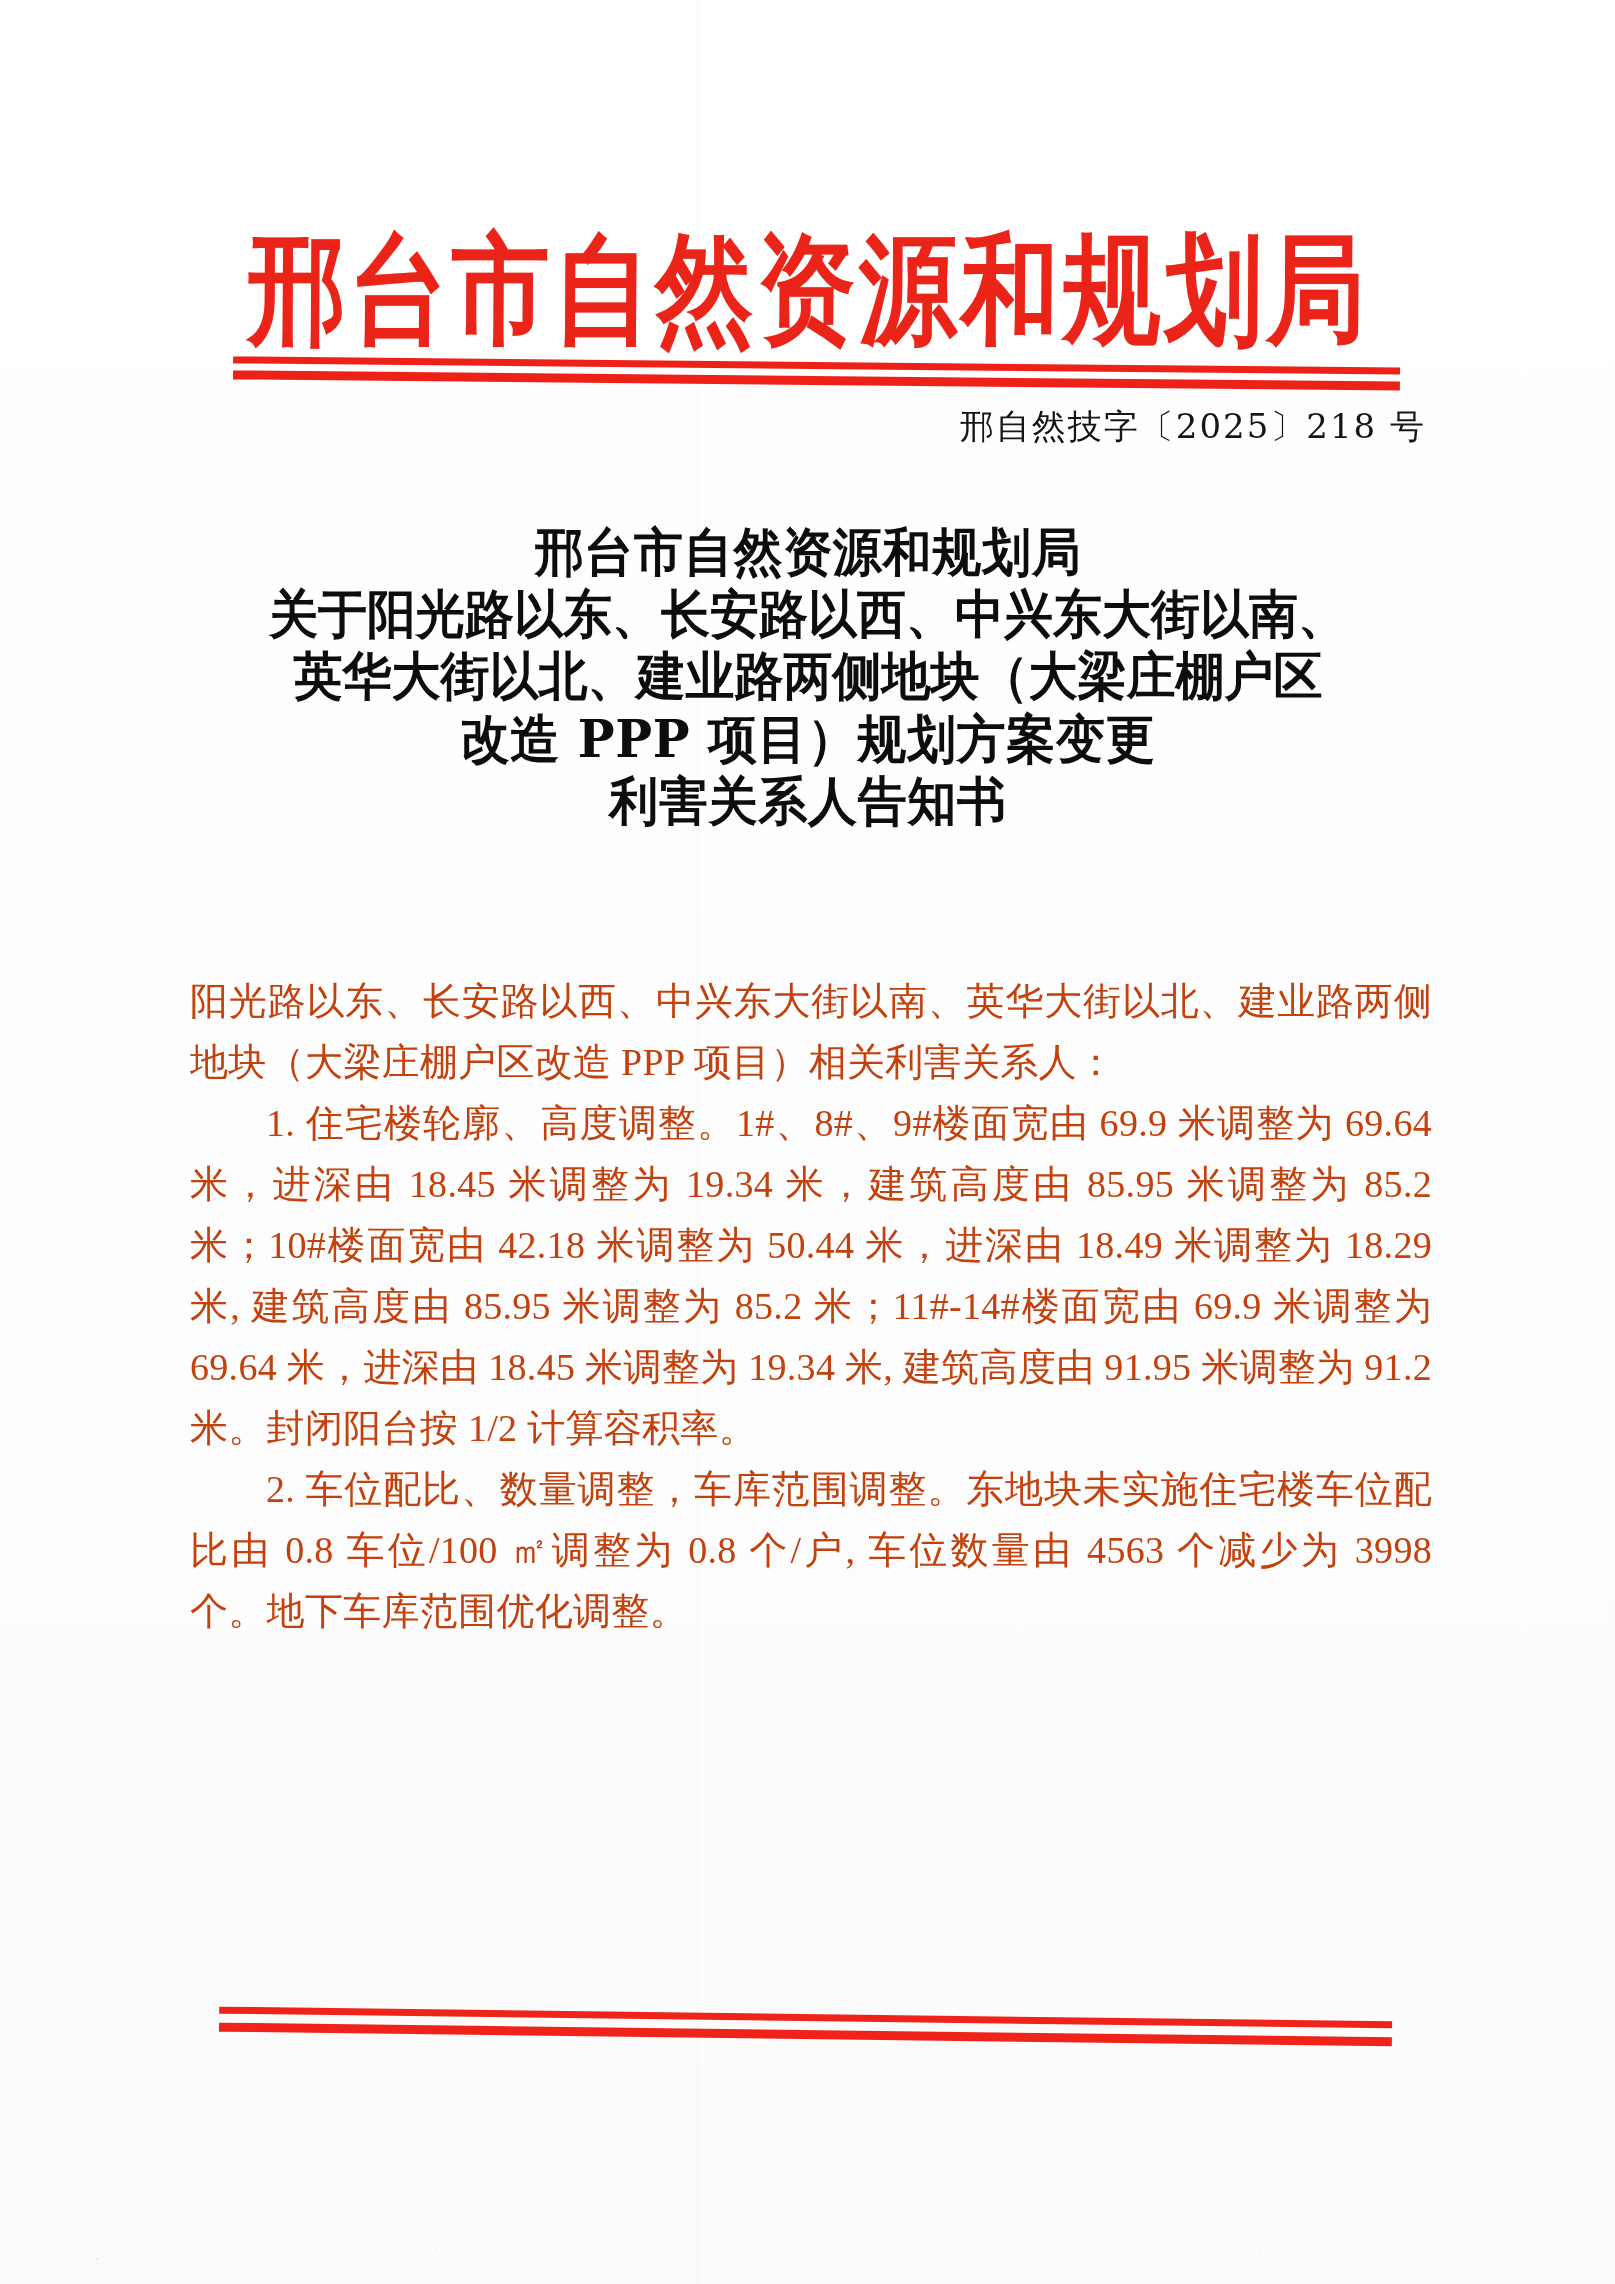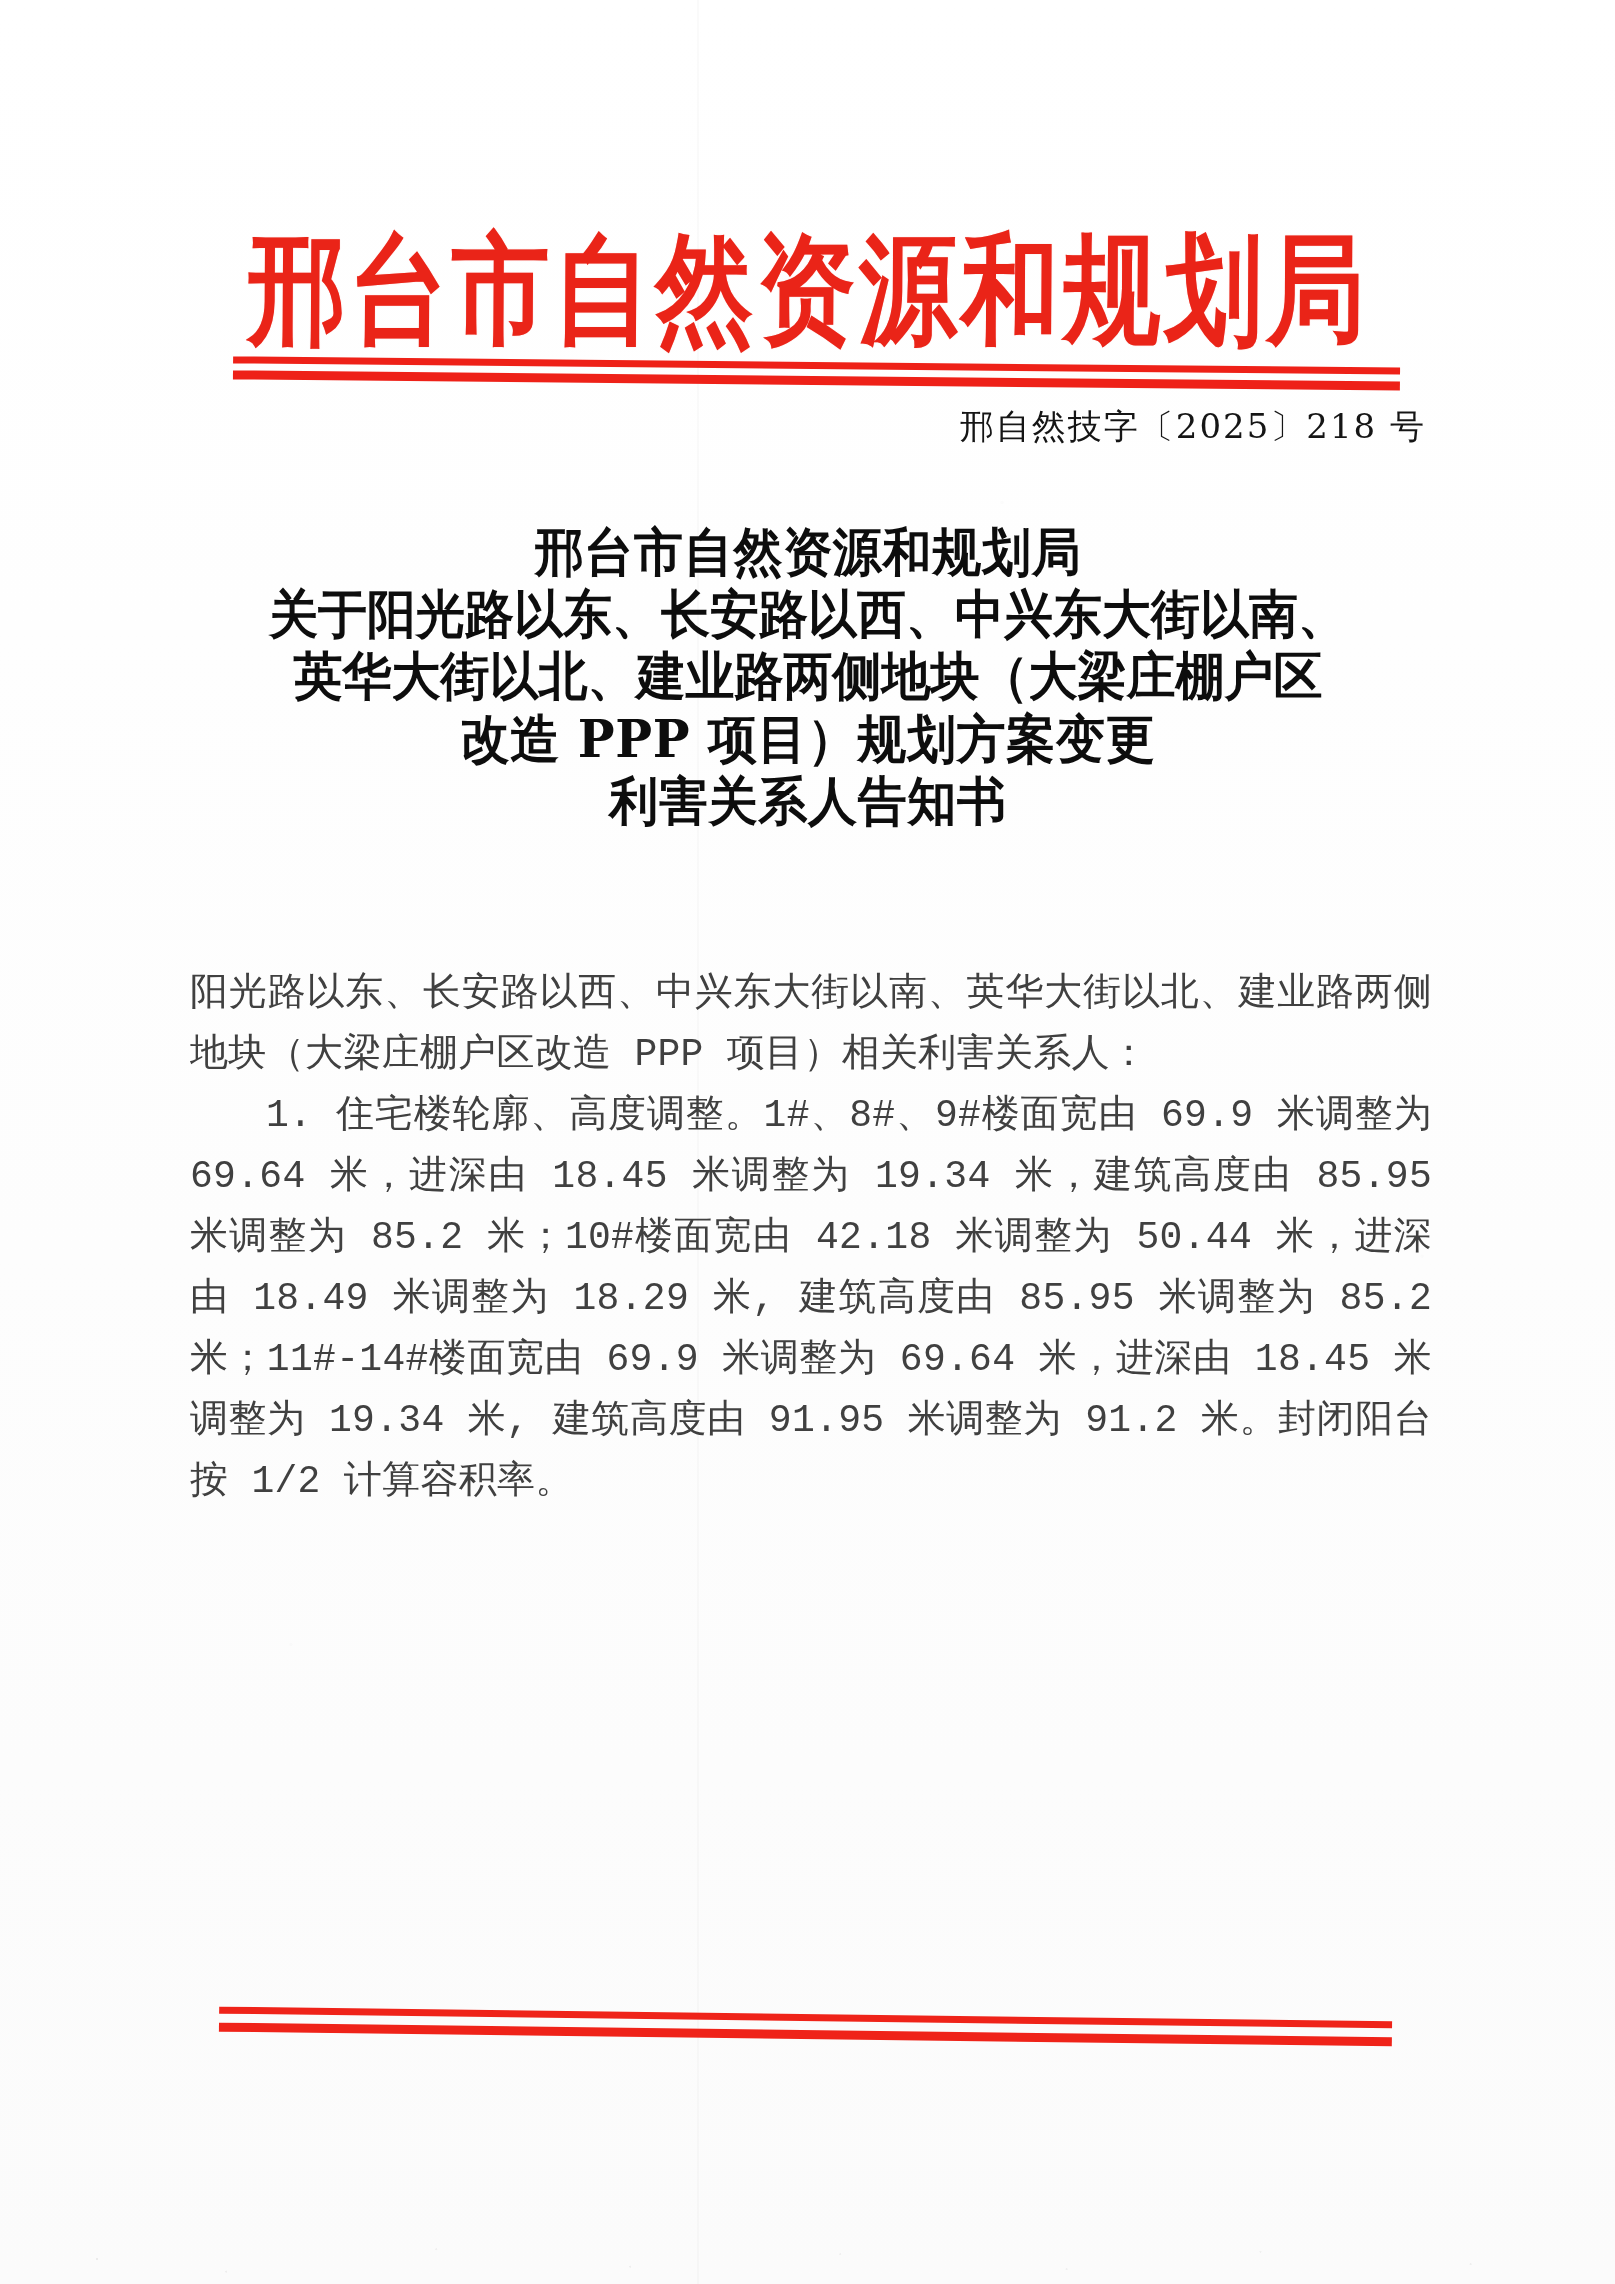--- a/index.html
+++ b/index.html
@@ -127,28 +127,28 @@
   .title-line.tl-wide { letter-spacing: 0px; }
 
   
   .body-block {
     position: absolute;
     top: 963px;
     left: 190px;
     width: 1242px;
   }
   .para {
-    font-family: Liberation Mono, monospace;
+    font-family: Liberation Serif, serif;
     font-size: 38px;
     line-height: 61px;
-    color: #404040;
+    color: #c2410c;
     text-align: justify;
     text-align-last: left;
     letter-spacing: 0.3px;
-    margin: 0 0 0 0;
+    margin: 8px 0 0 0;
   }
   .para.indent { text-indent: 2em; }
   .para + .para { margin-top: 0; }
 
   
   .bottom-rules {
     position: absolute;
     top: 2014px;
     left: 219px;
     width: 1173px;
@@ -189,20 +189,21 @@
     <div class="title-line">邢台市自然资源和规划局</div>
     <div class="title-line tl-wide">关于阳光路以东、长安路以西、中兴东大街以南、</div>
     <div class="title-line tl-wide">英华大街以北、建业路两侧地块（大梁庄棚户区</div>
     <div class="title-line">改造 PPP 项目）规划方案变更</div>
     <div class="title-line">利害关系人告知书</div>
   </div>
 
   <div class="body-block">
     <p class="para">阳光路以东、长安路以西、中兴东大街以南、英华大街以北、建业路两侧地块（大梁庄棚户区改造 PPP 项目）相关利害关系人：</p>
     <p class="para indent">1. 住宅楼轮廓、高度调整。1#、8#、9#楼面宽由 69.9 米调整为 69.64 米，进深由 18.45 米调整为 19.34 米，建筑高度由 85.95 米调整为 85.2 米；10#楼面宽由 42.18 米调整为 50.44 米，进深由 18.49 米调整为 18.29 米, 建筑高度由 85.95 米调整为 85.2 米；11#-14#楼面宽由 69.9 米调整为 69.64 米，进深由 18.45 米调整为 19.34 米, 建筑高度由 91.95 米调整为 91.2 米。封闭阳台按 1/2 计算容积率。</p>
+    <p class="para indent">2. 车位配比、数量调整，车库范围调整。东地块未实施住宅楼车位配比由 0.8 车位/100 ㎡调整为 0.8 个/户, 车位数量由 4563 个减少为 3998 个。地下车库范围优化调整。</p>
   </div>
 
   <div class="bottom-rules">
     <div class="r1"></div>
     <div class="r2"></div>
   </div>
 
 </div>
 
 

